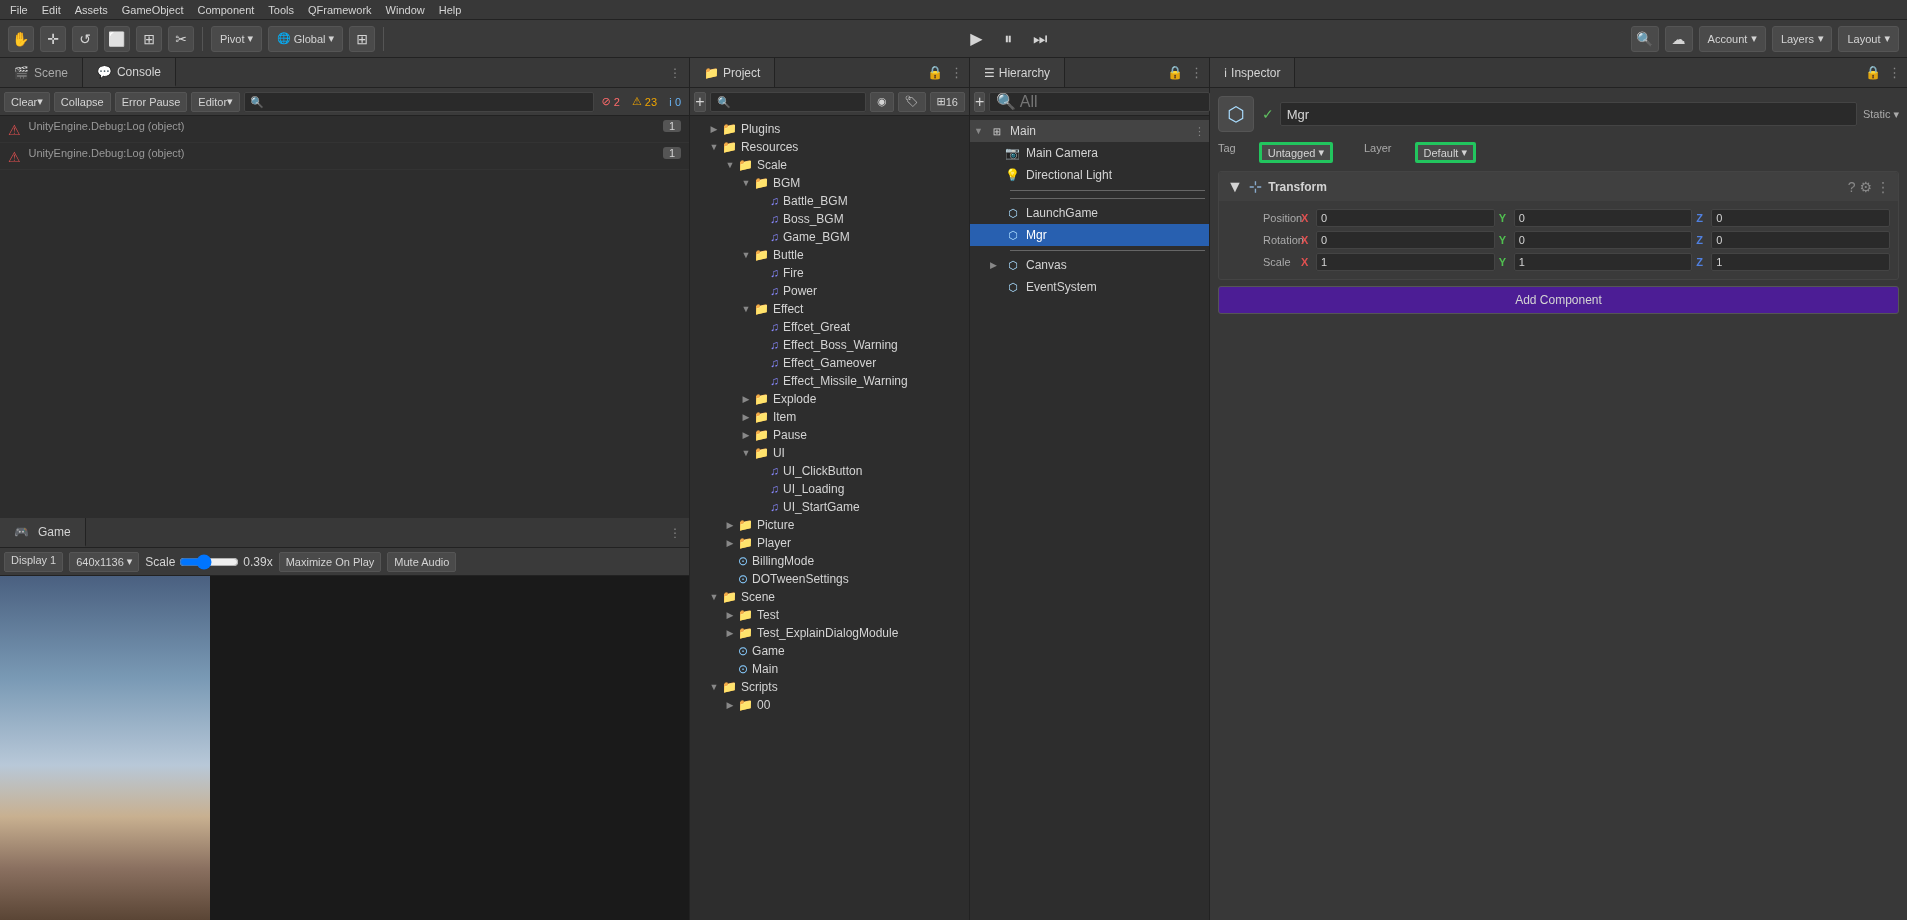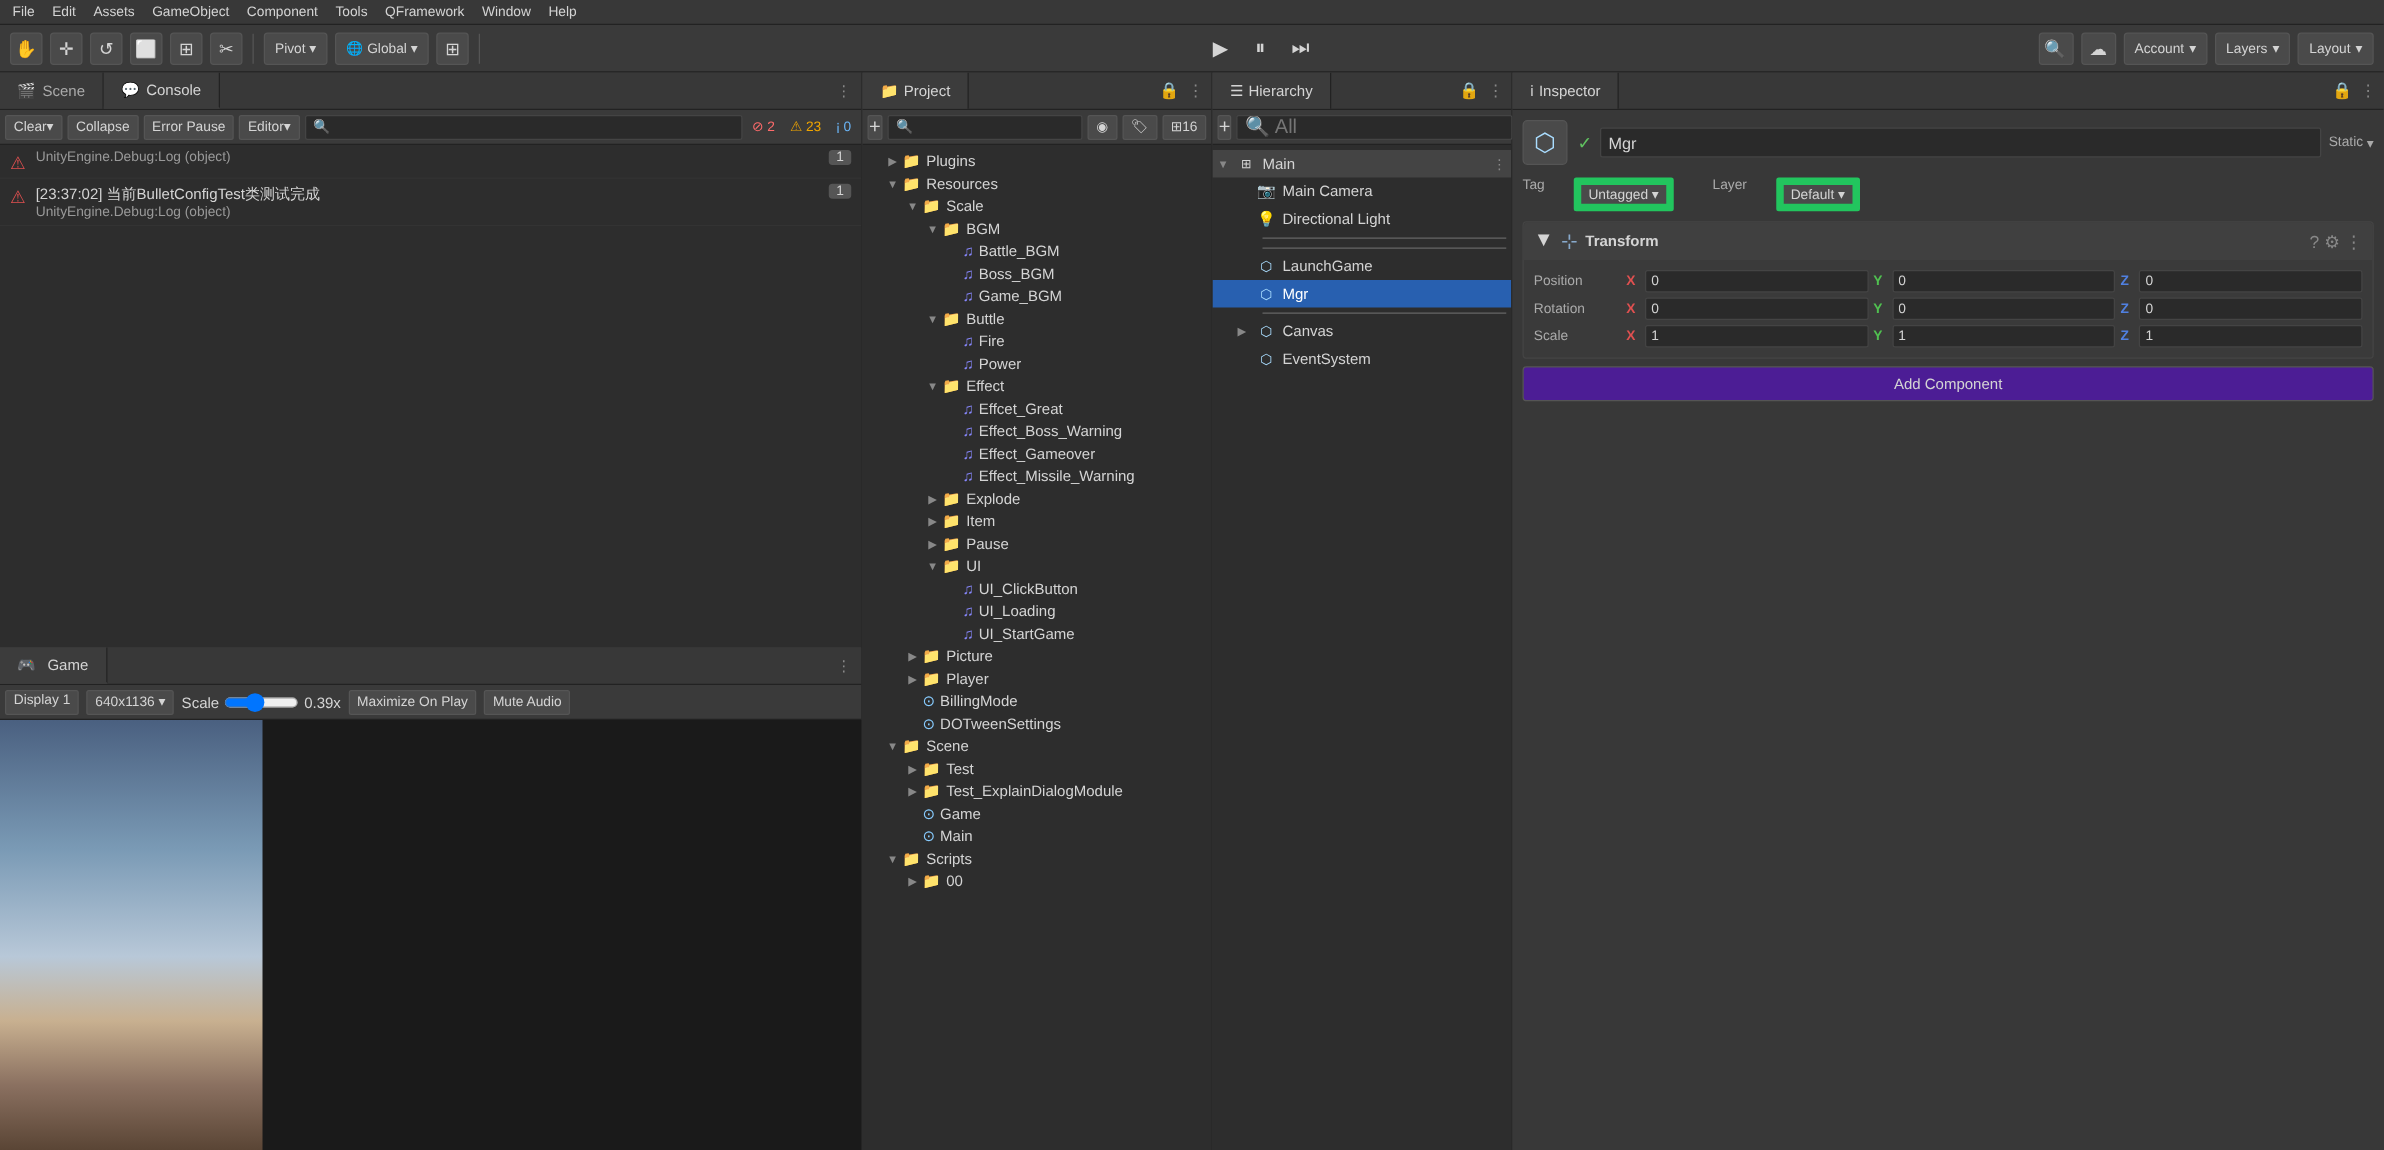--- a/index.html
+++ b/index.html
@@ -482,21 +482,21 @@
       font-size: 13px;
       height: 24px;
     }
     .inspector-tag-layer {
       display: flex;
       gap: 23px;
       margin-bottom: 8px;
     }
     .inspector-dropdown {
       background: #4a4a4a;
-      border: 6px solid #22c55e;
+      border: 3px solid #22c55e;
       border-radius: 2px;
       color: #d4d4d4;
       padding: 1px 6px;
       font-size: 11px;
       cursor: pointer;
       display: flex;
       align-items: center;
       gap: 3px;
     }
     .inspector-section {
@@ -529,20 +529,21 @@
       display: grid;
       grid-template-columns: 70px 1fr 1fr 1fr;
       gap: 4px;
       padding: 8px;
     }
     .transform-label {
       font-size: 11px;
       color: #aaa;
       display: flex;
       align-items: center;
+      margin-left: 36px;
     }
     .transform-field {
       display: flex;
       align-items: center;
       gap: 3px;
     }
     .transform-axis {
       font-size: 11px;
       font-weight: bold;
       width: 12px;
@@ -737,21 +738,20 @@
       <div class="console-msg">
         <span class="console-msg-icon" style="color:#e05050;">⚠</span>
         <div class="console-msg-text">
           <div class="line2">UnityEngine.Debug:Log (object)</div>
         </div>
         <span class="console-msg-count">1</span>
       </div>
       <div class="console-msg">
         <span class="console-msg-icon" style="color:#e05050;">⚠</span>
         <div class="console-msg-text">
-          <div class="line1">[23:37:02] 当前BulletConfigTest类测试完成</div>
           <div class="line2">UnityEngine.Debug:Log (object)</div>
         </div>
         <span class="console-msg-count">1</span>
       </div>
     </div>
 
     <div class="game-panel">
       <div class="game-tab-bar">
         <div class="tab active" style="height:100%;display:flex;align-items:center;">
           <span>🎮</span>

